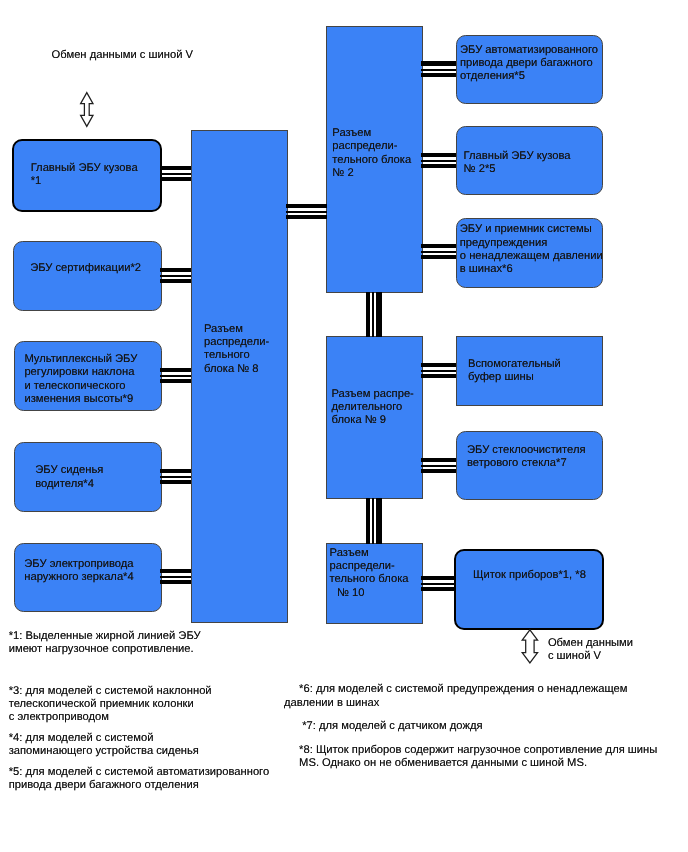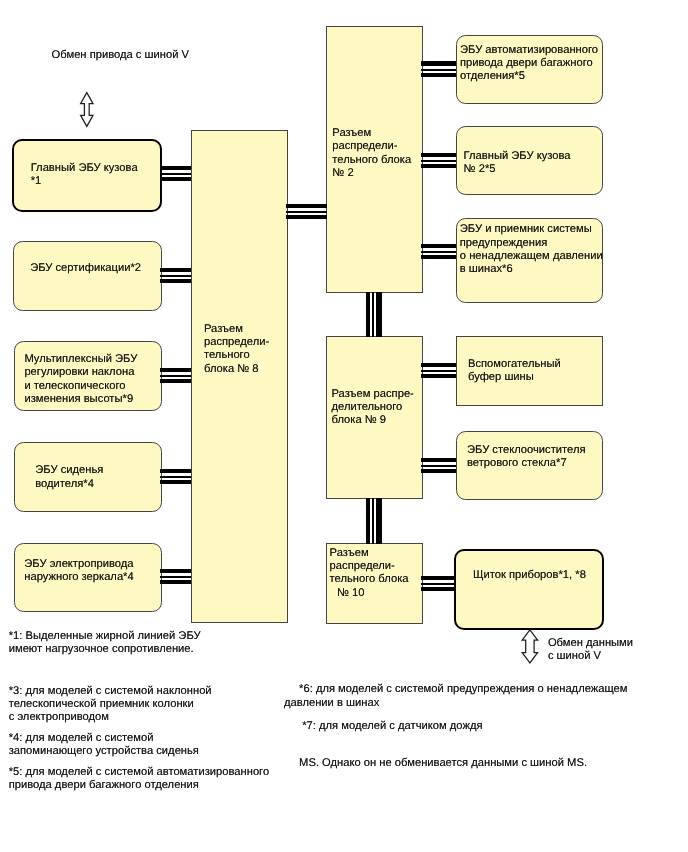--- a/index.html
+++ b/index.html
@@ -1,37 +1,37 @@
 <!DOCTYPE html>
 <html><head><meta charset="utf-8"><title>Схема обмена данными с шиной V</title>
 <style>
 html,body{margin:0;padding:0;background:#fff;}
 body{width:688px;height:852px;position:relative;overflow:hidden;
      font-family:"Liberation Sans",sans-serif;color:#141414;
      -webkit-font-smoothing:antialiased;text-rendering:geometricPrecision;}
 .stage{position:absolute;left:0;top:0;width:688px;height:852px;background:#fff;}
-.mod{position:absolute;box-sizing:border-box;background:#fef9c3;
+.mod{position:absolute;box-sizing:border-box;background:#3b82f6;
      border:1px solid #444;border-radius:9.5px;}
 .mod.bold{border:2.6px solid #000;border-radius:10px;}
 .mod.square{border-radius:0;}
 .mod.plain{border-radius:0;}
 .tx{position:absolute;display:block;white-space:pre;font-size:11.20px;line-height:13.20px;
     letter-spacing:0;text-shadow:0 0 0.28px rgba(20,20,20,0.7);}
 .note{position:absolute;white-space:pre;font-size:11.20px;line-height:13.10px;
     text-shadow:0 0 0.28px rgba(20,20,20,0.7);}
 .hb{position:absolute;}
 .hb i{position:absolute;left:0;right:0;background:#000;}
 .vb{position:absolute;}
 .vb i{position:absolute;top:0;bottom:0;background:#000;}
 .arrow{position:absolute;}
 
 </style></head><body>
 
 <div class="stage">
-<div class="tx" style="left:51.6px;top:49.3px">Обмен привода с шиной V</div>
+<div class="tx" style="left:51.6px;top:49.3px">Обмен данными с шиной V</div>
 <svg class="arrow" style="left:78px;top:91px;width:18px;height:38px" viewBox="0 0 18 38">
   <path d="M8.8 1.6 L15.0 12.6 L11.2 12.6 L11.2 24.4 L15.0 24.4 L8.8 35.4 L2.6 24.4 L6.4 24.4 L6.4 12.6 L2.6 12.6 Z" fill="#ffffff" stroke="#1f1f1f" stroke-width="1.25" stroke-linejoin="miter"></path>
 </svg>
 <div class="mod bold" style="left:12px;top:139px;width:150px;height:73px">
   <span class="tx" style="left:16.70px;top:20.90px">Главный ЭБУ кузова</span>
   <span class="tx" style="left:16.70px;top:34.10px">*1</span>
 </div>
 <div class="mod" style="left:13px;top:241px;width:149px;height:70px">
   <span class="tx" style="left:16.20px;top:19.90px">ЭБУ сертификации*2</span>
 </div>
@@ -74,21 +74,21 @@
 </div>
 <div class="mod" style="left:456px;top:35px;width:147px;height:69px">
   <span class="tx" style="left:3.00px;top:8.00px">ЭБУ автоматизированного</span>
   <span class="tx" style="left:3.00px;top:21.20px">привода двери багажного</span>
   <span class="tx" style="left:3.00px;top:34.40px">отделения*5</span>
 </div>
 <div class="mod" style="left:456px;top:126px;width:147px;height:69px">
   <span class="tx" style="left:6.60px;top:22.80px">Главный ЭБУ кузова</span>
   <span class="tx" style="left:6.60px;top:36.00px">№ 2*5</span>
 </div>
-<div class="mod" style="left:456px;top:218px;width:147px;height:85px">
+<div class="mod" style="left:456px;top:218px;width:147px;height:70px">
   <span class="tx" style="left:2.80px;top:4.30px">ЭБУ и приемник системы</span>
   <span class="tx" style="left:2.80px;top:17.50px">предупреждения</span>
   <span class="tx" style="left:2.80px;top:30.70px">о ненадлежащем давлении</span>
   <span class="tx" style="left:2.80px;top:43.90px">в шинах*6</span>
 </div>
 <div class="mod square" style="left:456px;top:336px;width:147px;height:70px">
   <span class="tx" style="left:11.00px;top:20.60px">Вспомогательный</span>
   <span class="tx" style="left:11.00px;top:33.80px">буфер шины</span>
 </div>
 <div class="mod" style="left:456px;top:431px;width:147px;height:69px">
@@ -178,14 +178,15 @@
 <div class="note" style="left:8.7px;top:684.50px">*3: для моделей с системой наклонной</div>
 <div class="note" style="left:8.7px;top:697.60px">телескопической приемник колонки</div>
 <div class="note" style="left:8.7px;top:710.70px">с электроприводом</div>
 <div class="note" style="left:8.7px;top:732.10px">*4: для моделей с системой</div>
 <div class="note" style="left:8.7px;top:745.20px">запоминающего устройства сиденья</div>
 <div class="note" style="left:8.7px;top:765.70px">*5: для моделей с системой автоматизированного</div>
 <div class="note" style="left:8.7px;top:778.80px">привода двери багажного отделения</div>
 <div class="note" style="left:299.1px;top:683.40px">*6: для моделей с системой предупреждения о ненадлежащем</div>
 <div class="note" style="left:284px;top:696.50px">давлении в шинах</div>
 <div class="note" style="left:299.1px;top:720.10px"> *7: для моделей с датчиком дождя</div>
+<div class="note" style="left:299.1px;top:744.10px">*8: Щиток приборов содержит нагрузочное сопротивление для шины</div>
 <div class="note" style="left:299.1px;top:757.20px">MS. Однако он не обменивается данными с шиной MS.</div>
 </div>
 
 </body></html>

